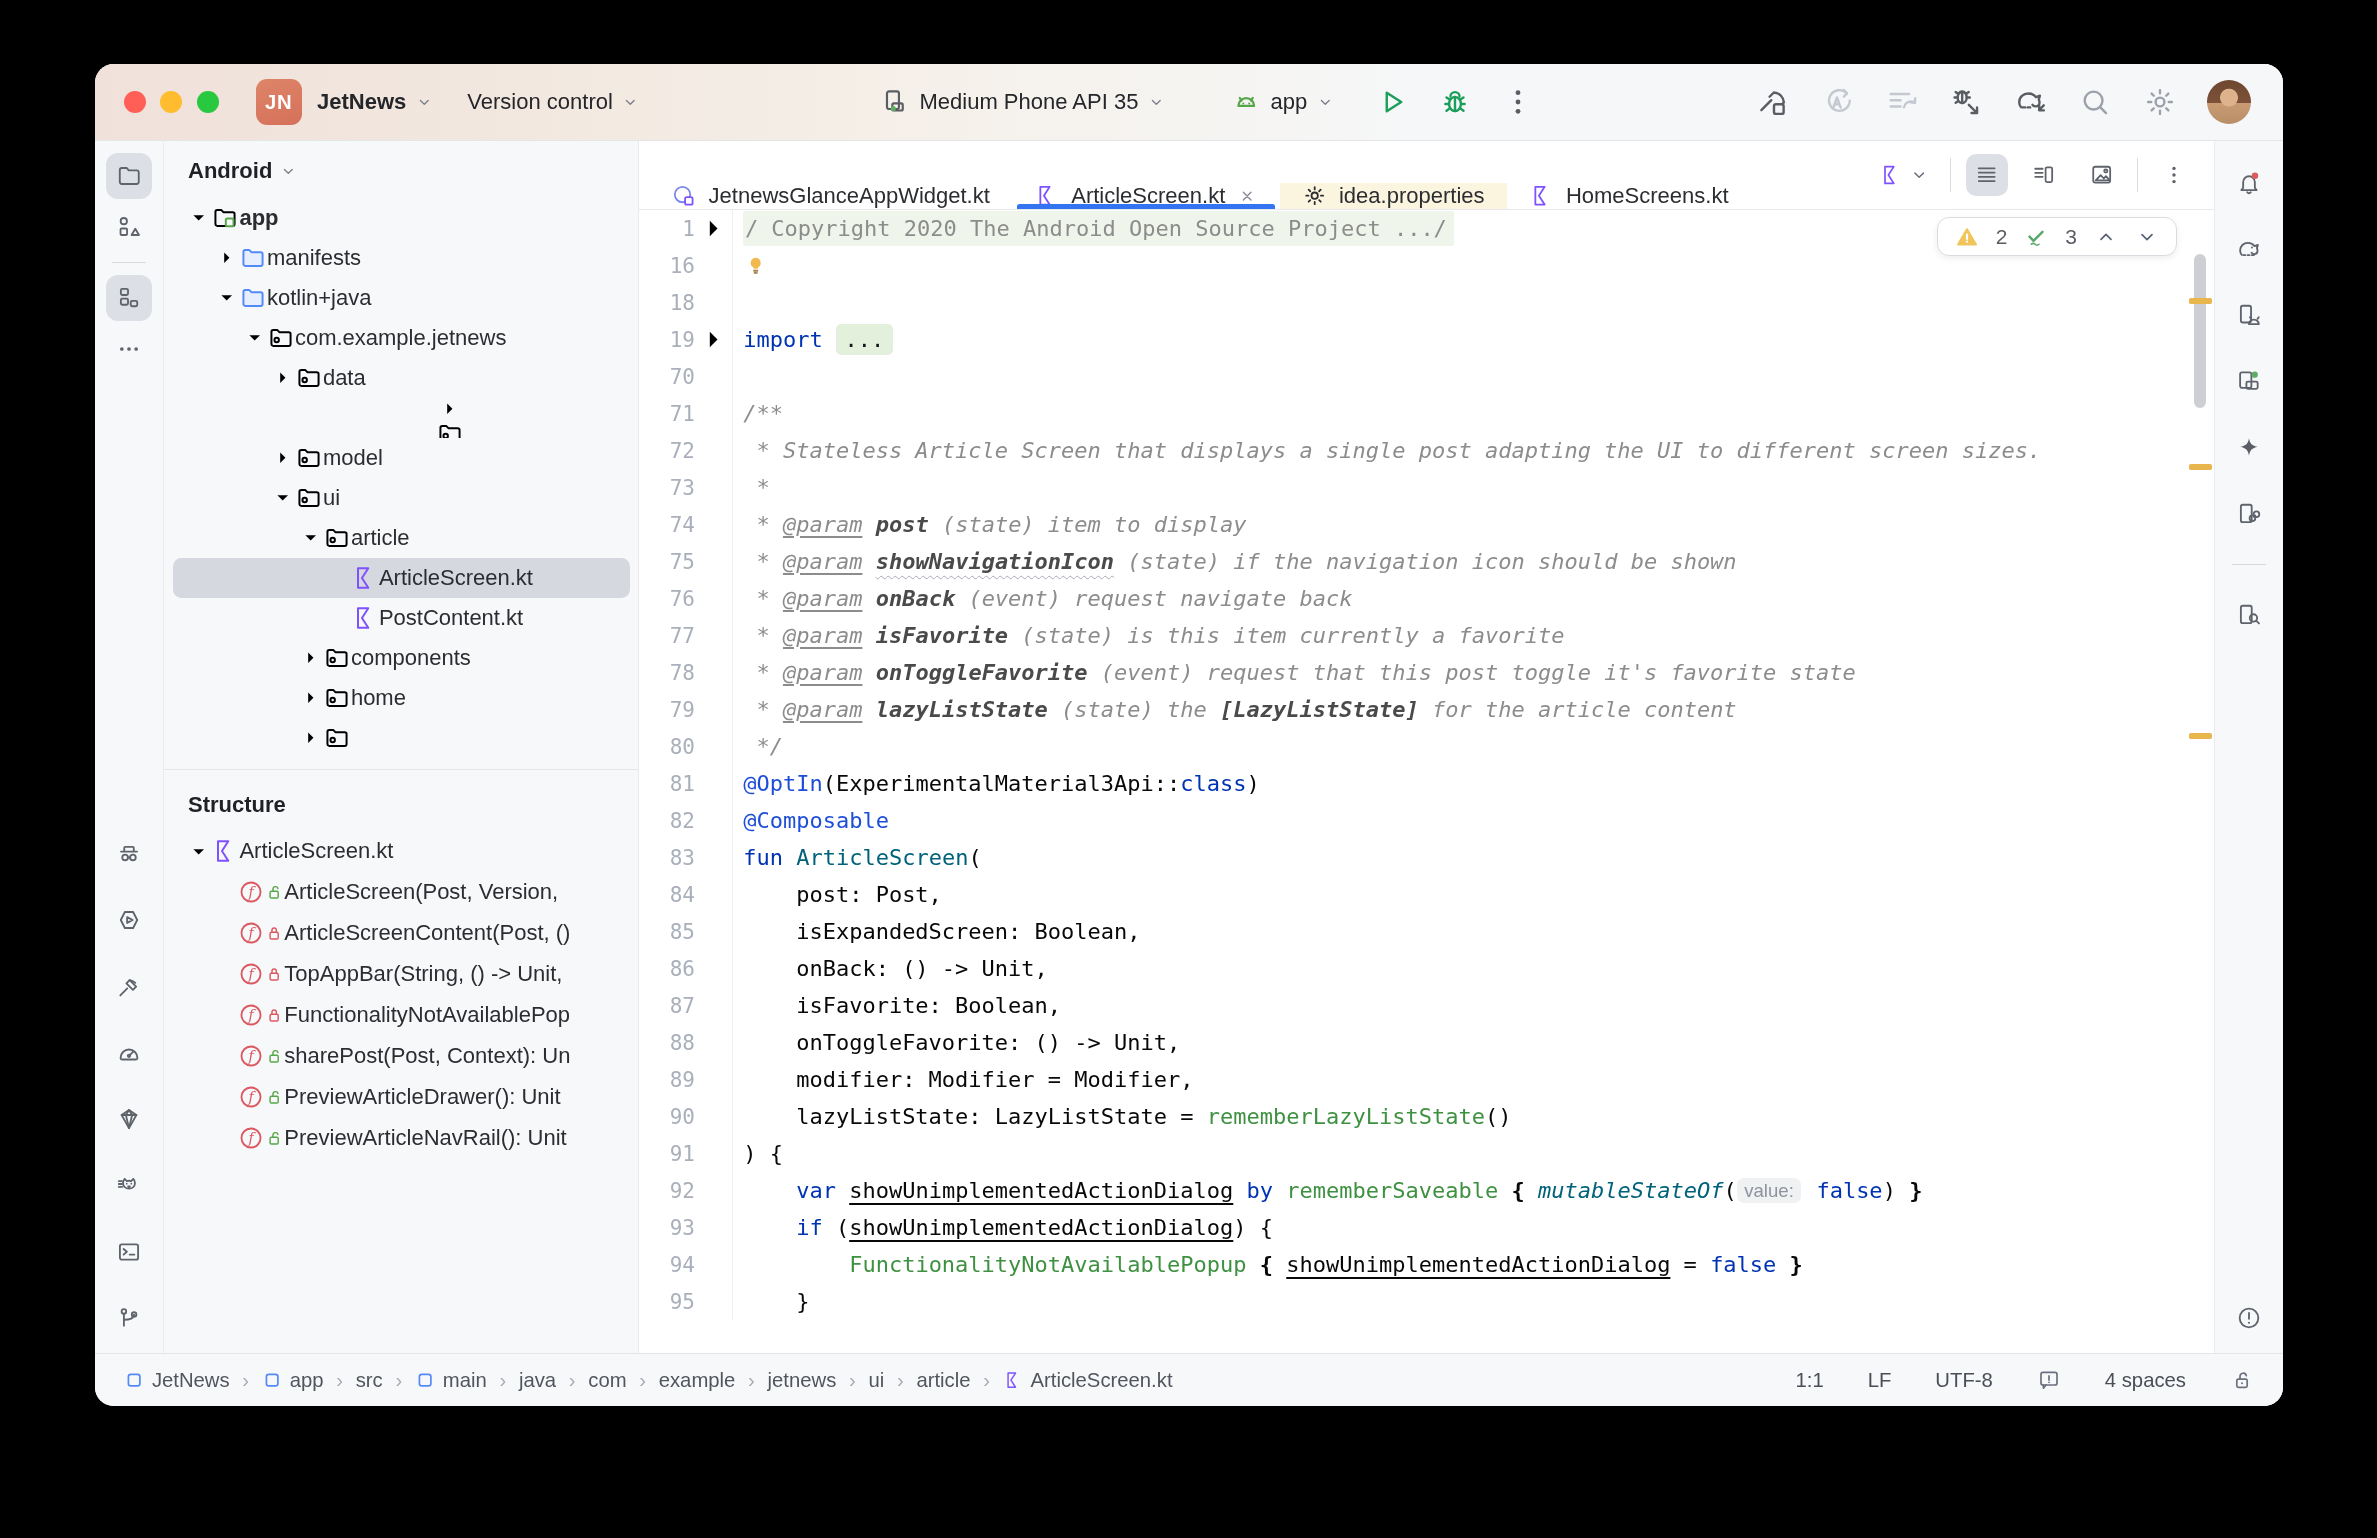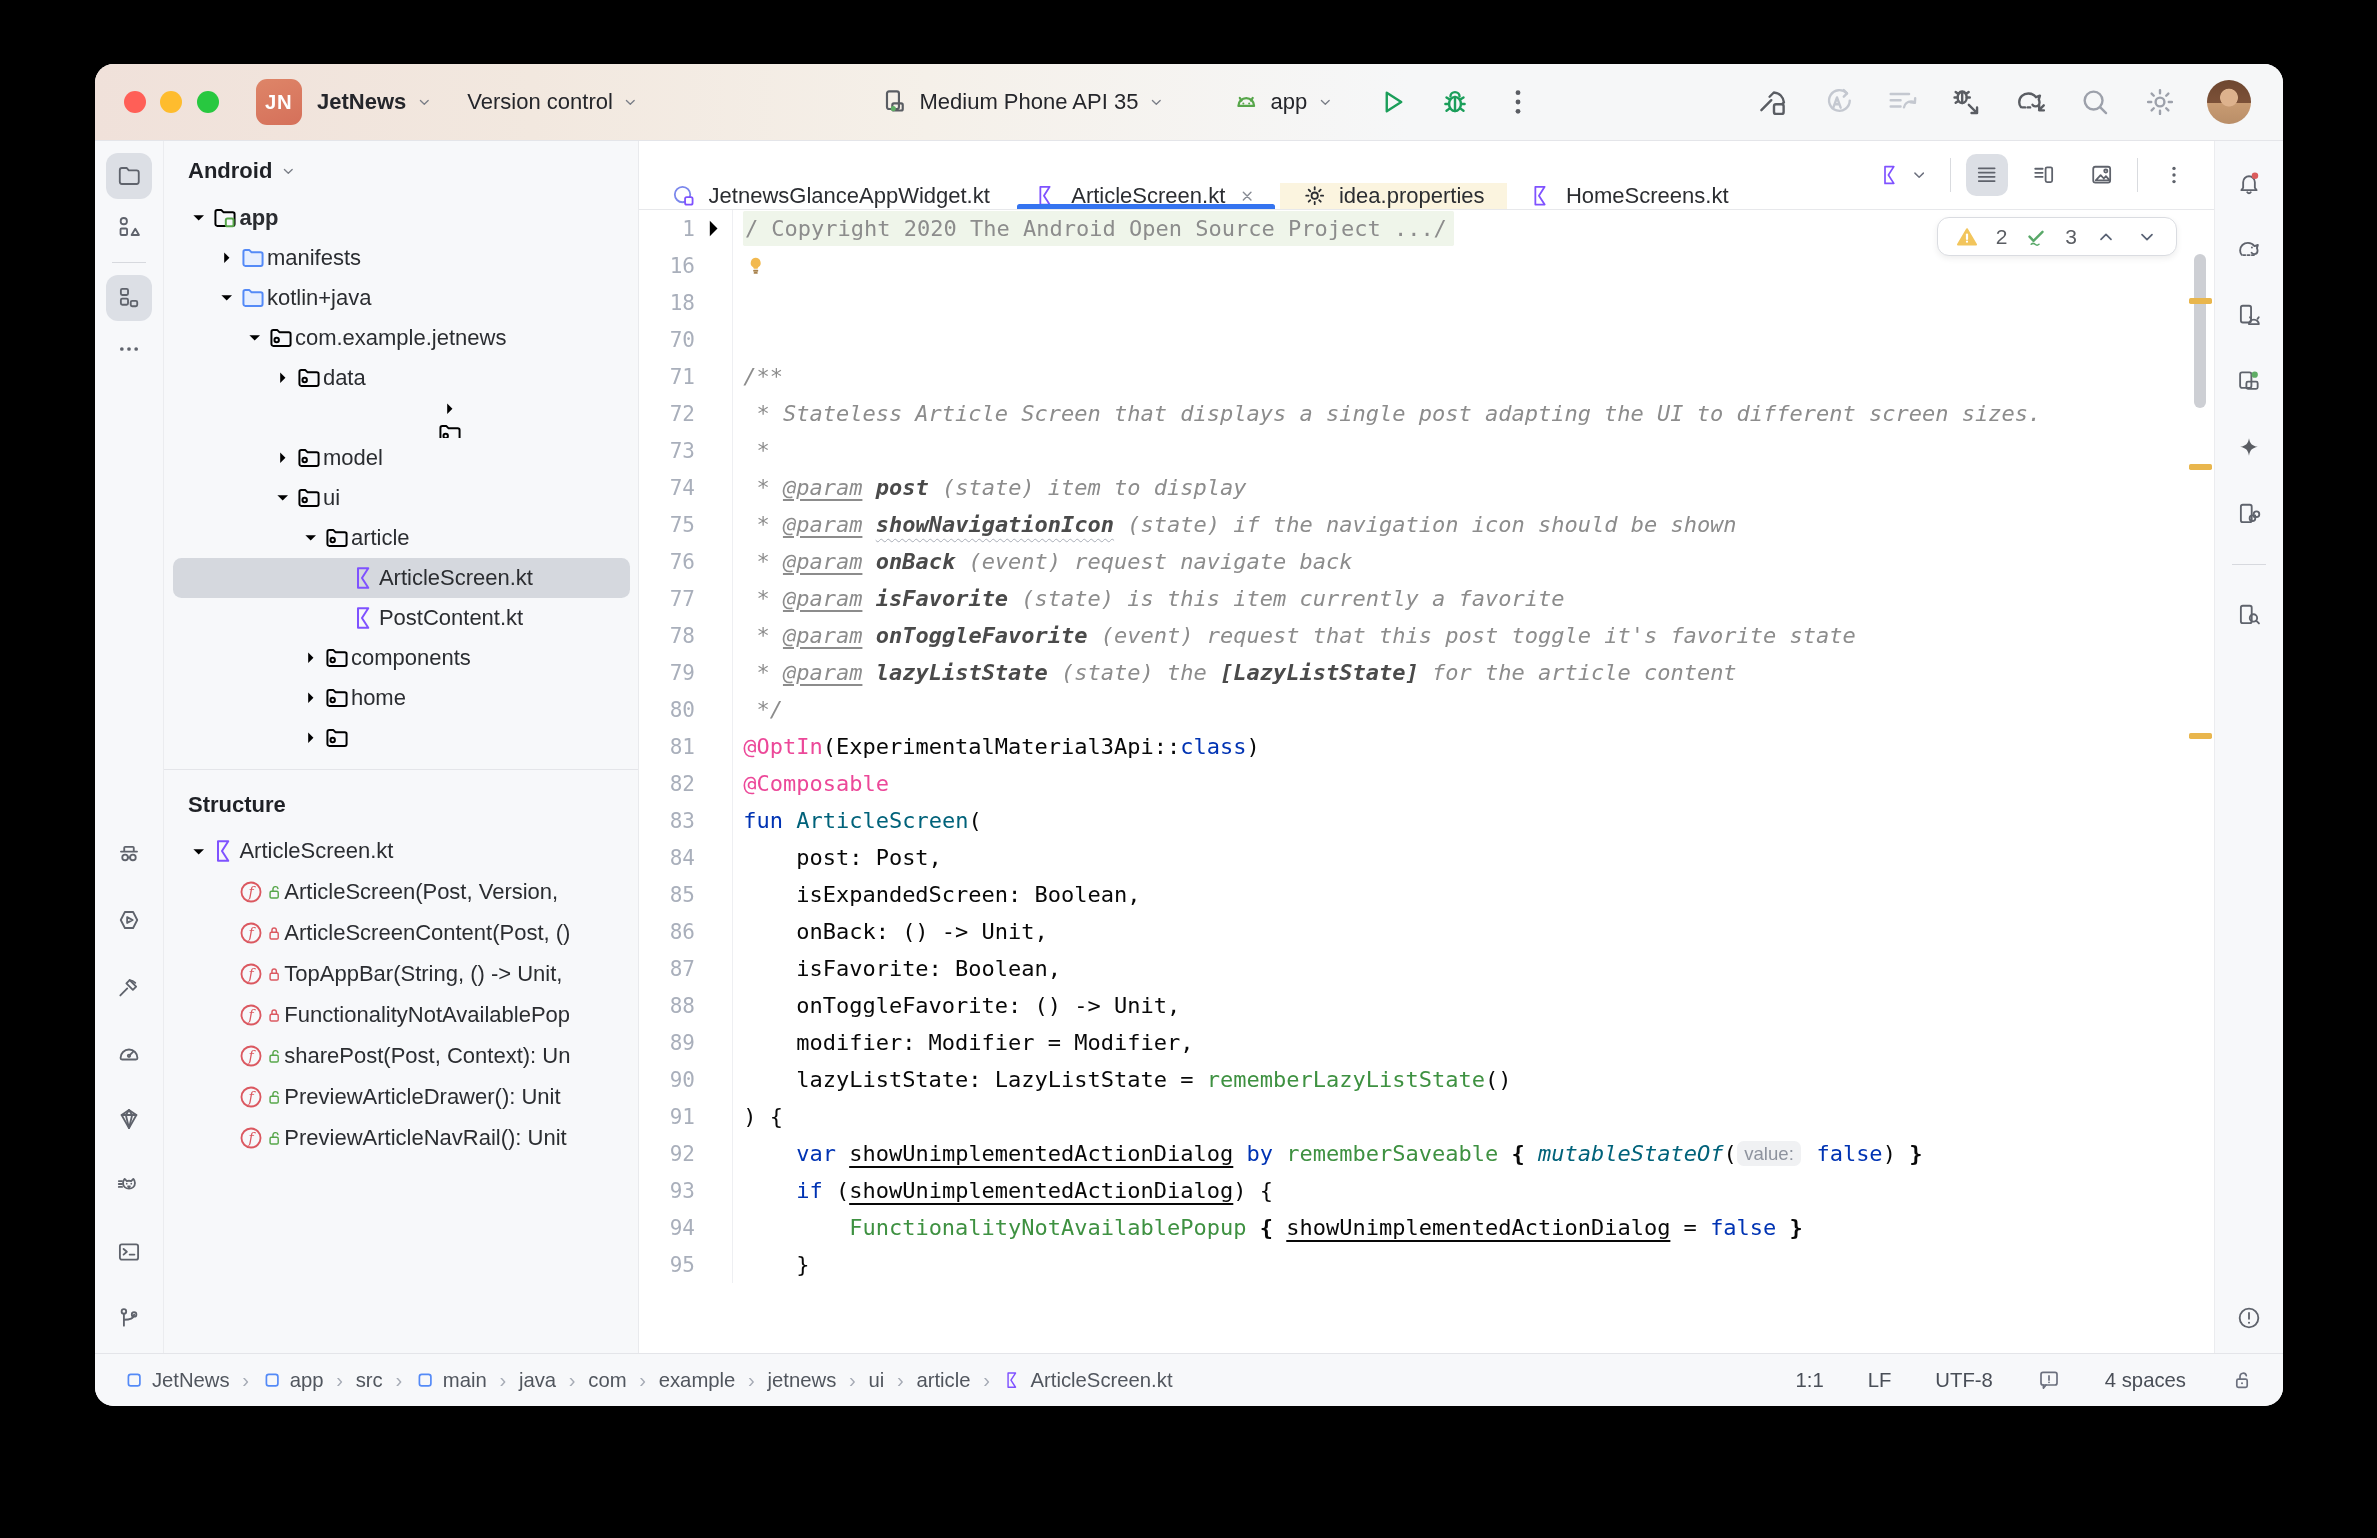--- a/index.html
+++ b/index.html
@@ -73,21 +73,21 @@
   .code-line{height:37px;display:flex;align-items:center;}
   .gutter{width:56px;flex:none;text-align:right;font-family:"DejaVu Sans Mono","Liberation Mono",monospace;
     font-size:21px;color:#A9AFBB;}
   .foldcol{width:37px;flex:none;display:flex;align-items:center;justify-content:center;color:#818594;
     border-right:0.8px solid #EEEFF2;align-self:stretch;}
   .ltext{white-space:pre;font-family:"DejaVu Sans Mono","Liberation Mono",monospace;font-size:22px;
     color:#080808;padding-left:10.2px;display:flex;align-items:center;}
   .seg{white-space:pre;}
   .seg.p{color:#080808;}
   .seg.k{color:#0033B3;}
-  .seg.ann{color:#ec4899;}
+  .seg.ann{color:#1d4ed8;}
   .seg.fn{color:#00627A;}
   .seg.call{color:#3E9141;}
   .seg.itcall{color:#00627A;font-style:italic;}
   .seg.doc{color:#8C8C8C;font-style:italic;}
   .seg.cmt-band{color:#8C8C8C;background:#EFF5EA;padding:5.1px 6.8px 5.1px 1.7px;border-radius:1.7px;}
   .seg.doctag{color:#8C8C8C;font-style:italic;text-decoration:underline;text-underline-offset:4.2px;}
   .seg.docb{color:#4A4A4A;font-style:italic;font-weight:bold;}
   .seg.squig{text-decoration:underline;text-decoration-style:wavy;text-decoration-color:#A8ADB6;text-decoration-thickness:0.8px;text-underline-offset:6px;}
   .seg.u{color:#080808;text-decoration:underline;text-underline-offset:5.1px;}
   .seg.b{color:#080808;font-weight:bold;}
@@ -801,20 +801,29 @@
                     <path d="M12 4.6a4.8 4.8 0 0 1 2.7 8.7c-.5.4-.8.9-.9 1.5h-3.6c-.1-.6-.4-1.1-.9-1.5A4.8 4.8 0 0 1 12 4.6z" fill="#F2B94F" stroke="none"></path>
                     <path d="M10.4 16.8h3.2M10.9 18.8h2.2" stroke="#A8824C"></path>
                   </svg></span></span>
             </div>
             <div class="code-line">
               <span class="gutter">18</span>
               <span class="foldcol"></span>
               <span class="ltext"></span>
             </div>
             <div class="code-line">
+              <span class="gutter">19</span>
+              <span class="foldcol">
+                <svg viewBox="0 0 24 24">
+                  <path d="M9.6 7l5 5-5 5"></path>
+                </svg>
+              </span>
+              <span class="ltext"><span class="seg k">import</span><span class="seg p"> </span><span class="seg foldchip">...</span></span>
+            </div>
+            <div class="code-line">
               <span class="gutter">70</span>
               <span class="foldcol"></span>
               <span class="ltext"></span>
             </div>
             <div class="code-line">
               <span class="gutter">71</span>
               <span class="foldcol"></span>
               <span class="ltext"><span class="seg doc">/**</span></span>
             </div>
             <div class="code-line">

